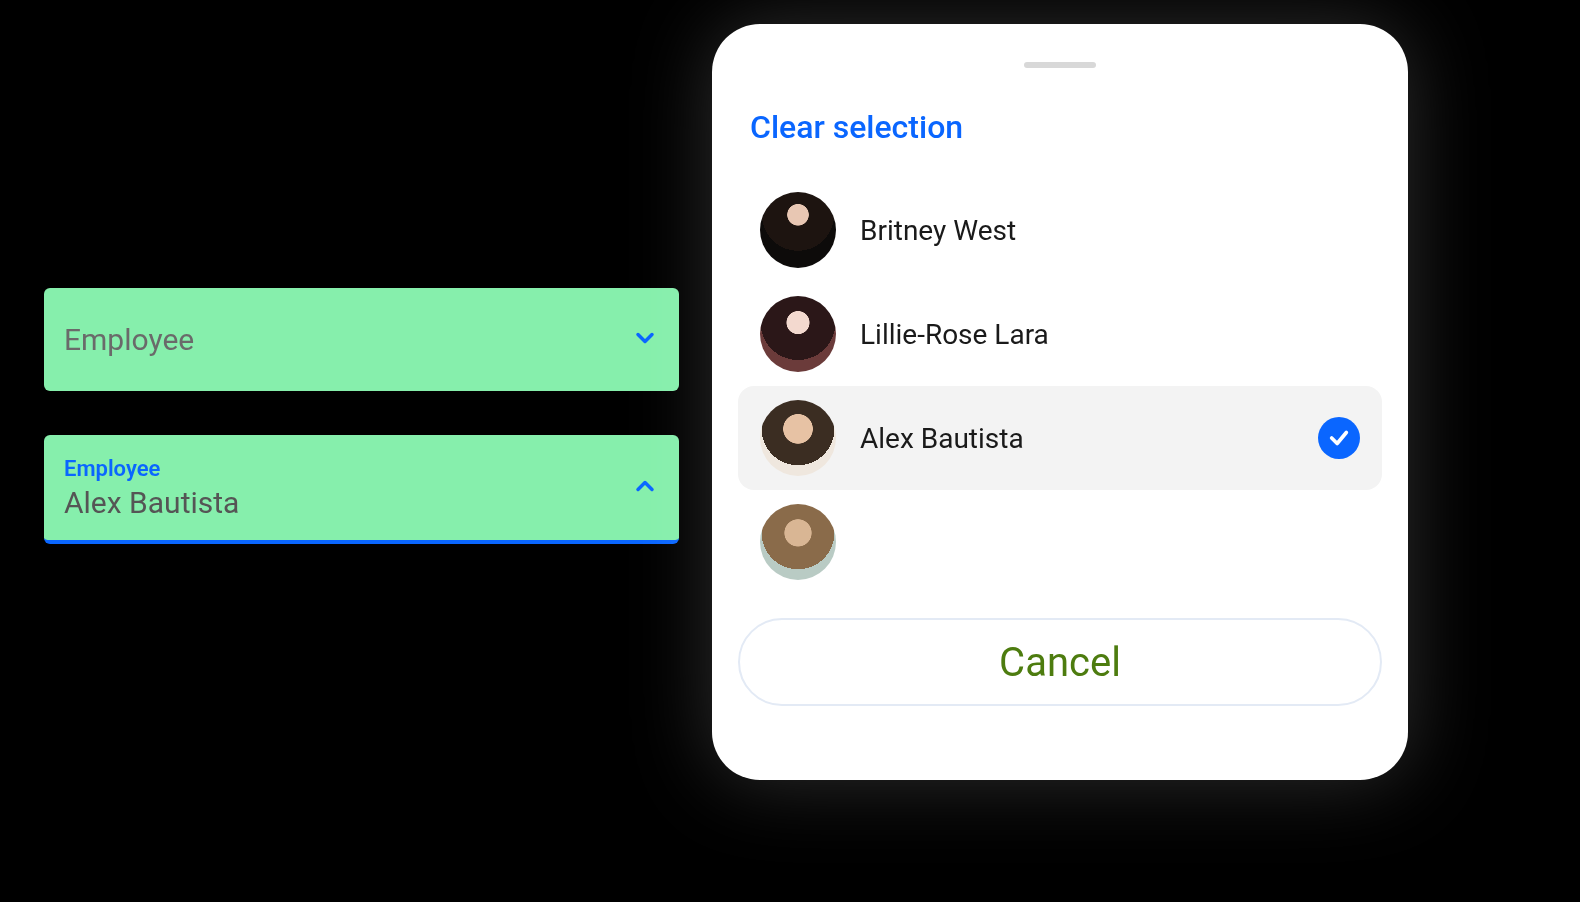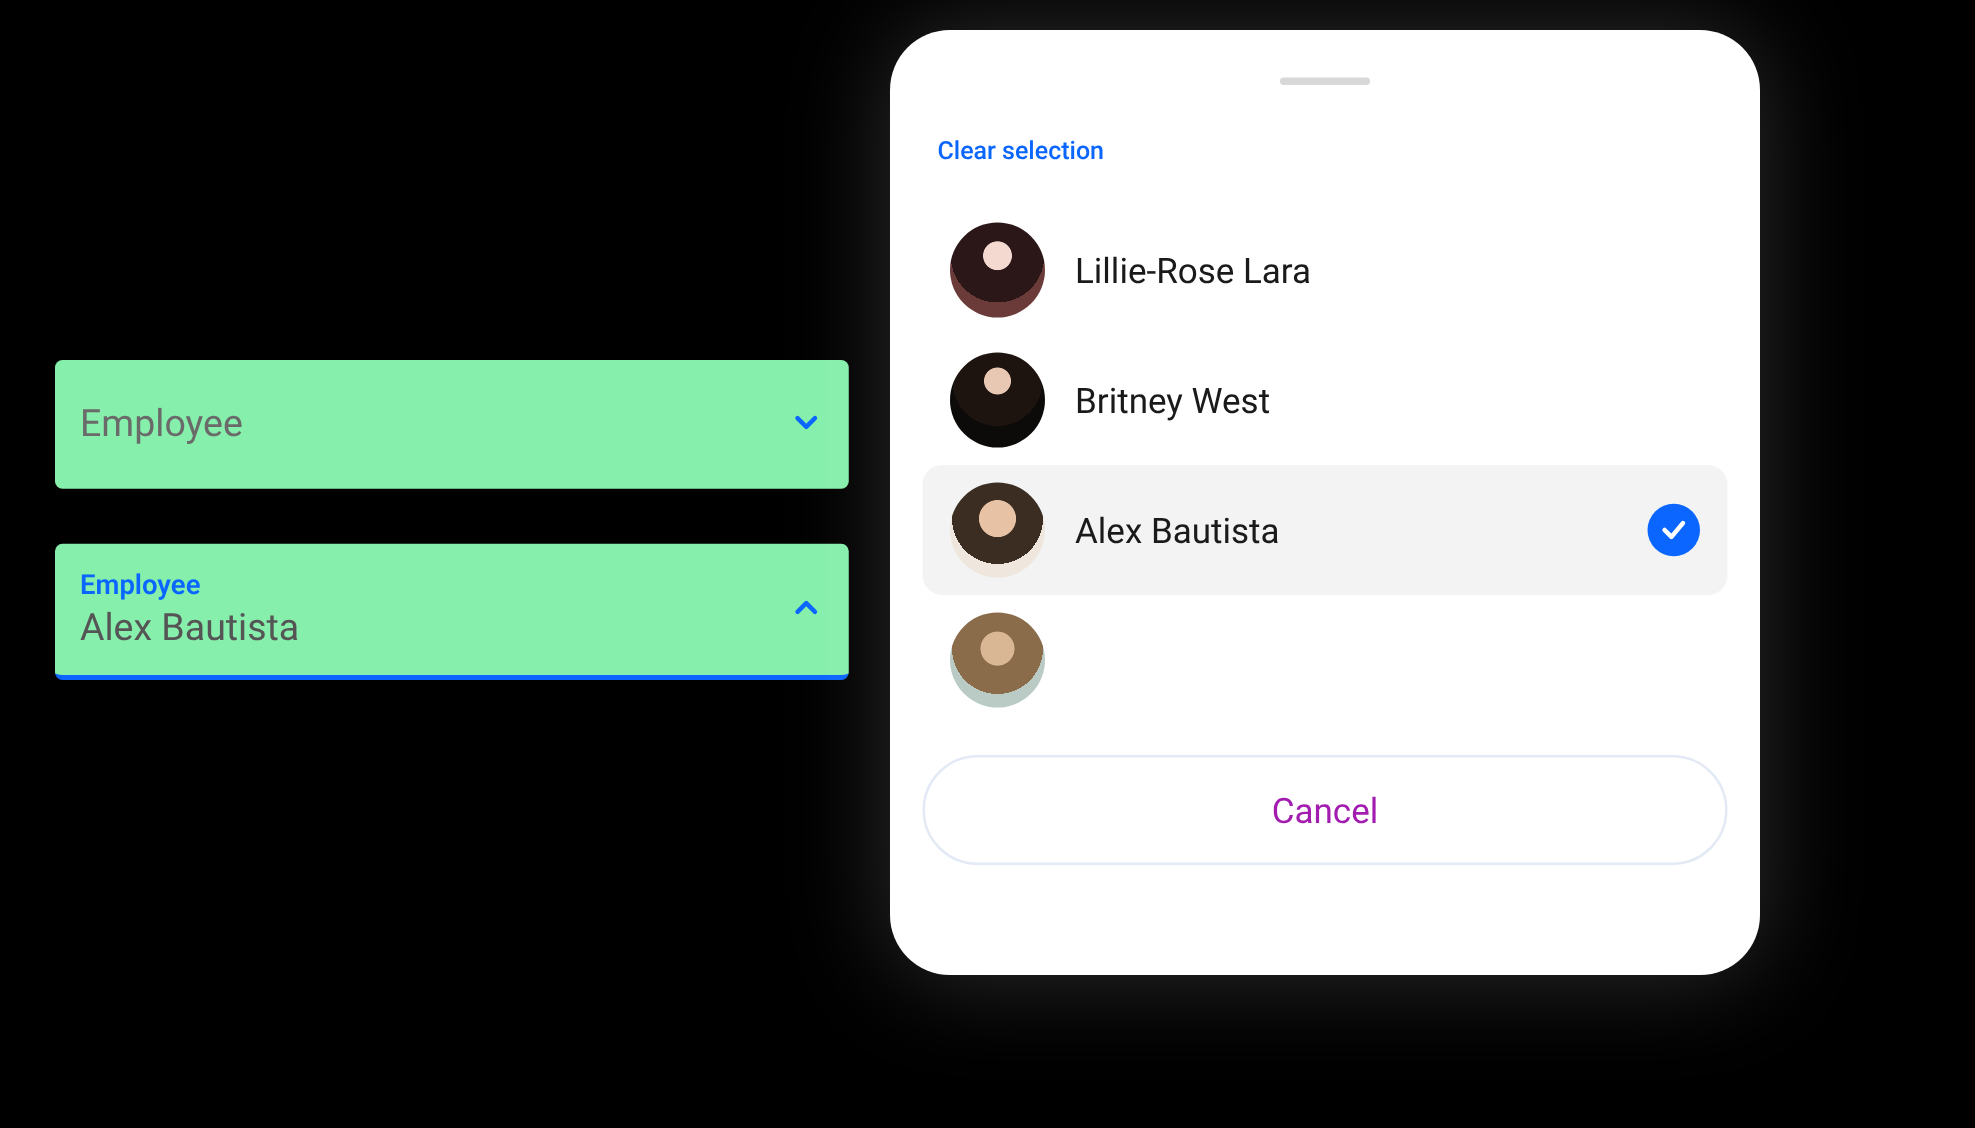--- a/index.html
+++ b/index.html
@@ -80,21 +80,21 @@
   }
   .grabber {
     width: 72px;
     height: 6px;
     background: #d8d8d8;
     border-radius: 3px;
     margin: 8px auto 40px auto;
   }
   .clear-link {
     color: #0a66ff;
-    font-size: 20px;
+    font-size: 32px;
     font-weight: 500;
     padding-left: 12px;
     margin-bottom: 32px;
     display: inline-block;
     cursor: pointer;
   }
   .option-list {
     display: flex;
     flex-direction: column;
     gap: 0;
@@ -138,22 +138,22 @@
     align-items: center;
     justify-content: center;
     flex: 0 0 42px;
   }
   .cancel-btn {
     width: 100%;
     height: 88px;
     border: 2px solid #e3eaf5;
     background: #fff;
     border-radius: 44px;
-    color: #a21caf;
-    font-size: 28px;
+    color: #4d7c0f;
+    font-size: 40px;
     cursor: pointer;
     display: flex;
     align-items: center;
     justify-content: center;
   }
 </style>
 </head>
 <body>
 
 <div class="left-stack">
@@ -181,27 +181,27 @@
 
 <div class="sheet-wrap">
   <div class="sheet">
     <div class="grabber"></div>
 
     <span class="clear-link">Clear selection</span>
 
     <div class="option-list">
 
       <div class="option">
+        <span class="avatar av2"></span>
+        <span class="option-name">Britney West</span>
+      </div>
+
+      <div class="option">
         <span class="avatar av1"></span>
         <span class="option-name">Lillie-Rose Lara</span>
-      </div>
-
-      <div class="option">
-        <span class="avatar av2"></span>
-        <span class="option-name">Britney West</span>
       </div>
 
       <div class="option selected">
         <span class="avatar av3"></span>
         <span class="option-name">Alex Bautista</span>
         <span class="check-badge">
           <svg width="22" height="22" viewBox="0 0 24 24" fill="none" stroke="#fff" stroke-width="4" stroke-linecap="round" stroke-linejoin="round">
               <polyline points="4 12 10 18 20 6"></polyline>
             </svg>
         </span>

